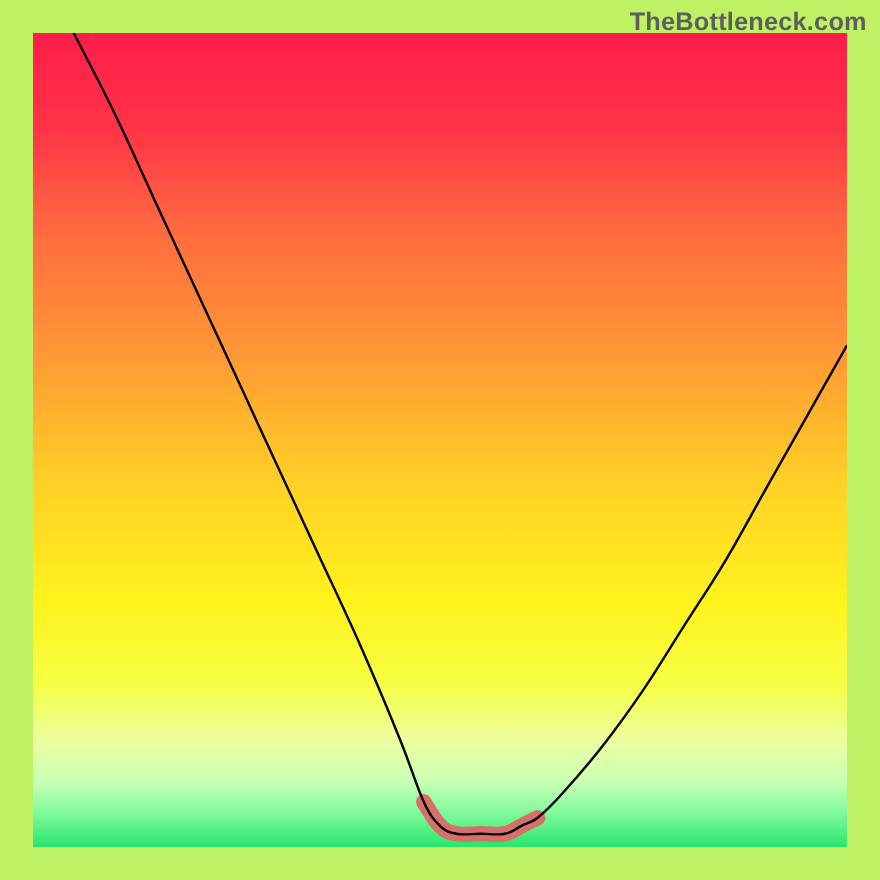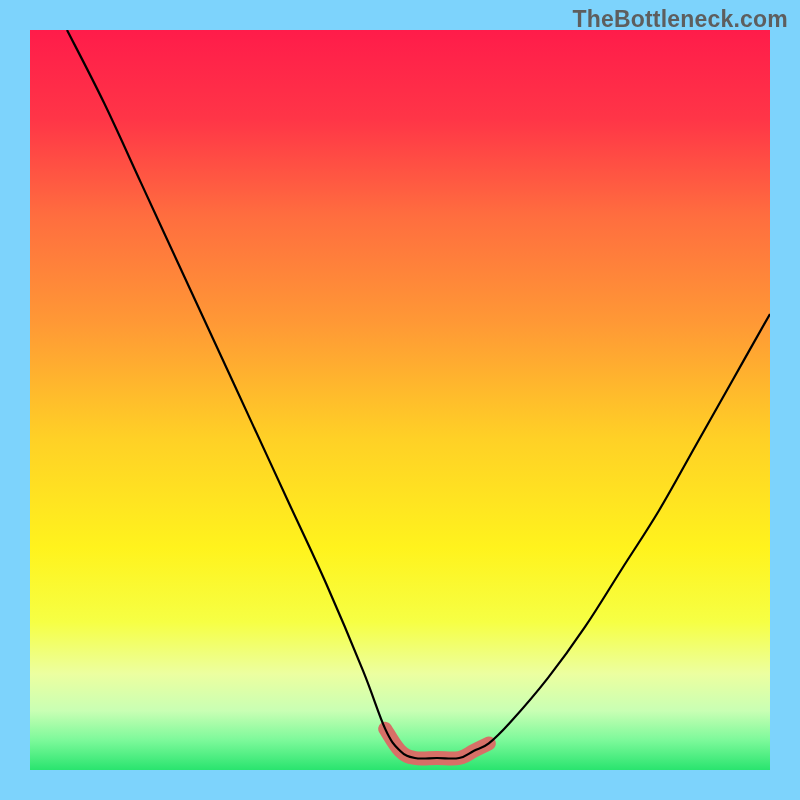--- a/index.html
+++ b/index.html
@@ -1,21 +1,21 @@
 <!DOCTYPE html>
 <html><head>
 <meta charset="utf-8">
 <style>
   * { margin: 0; padding: 0; box-sizing: border-box; }
   html, body { width: 800px; height: 800px; overflow: hidden; background: #000; }
   .container {
     position: relative;
     width: 800px;
     height: 800px;
-    background: #7dd3fc;
+    background: #bef264;
   }
   .watermark {
     position: absolute;
     top: 6px;
     right: 12px;
     font-family: Arial, Helvetica, sans-serif;
     font-size: 23px;
     font-weight: 600;
     color: #5e5e5e;
     letter-spacing: 0.2px;

